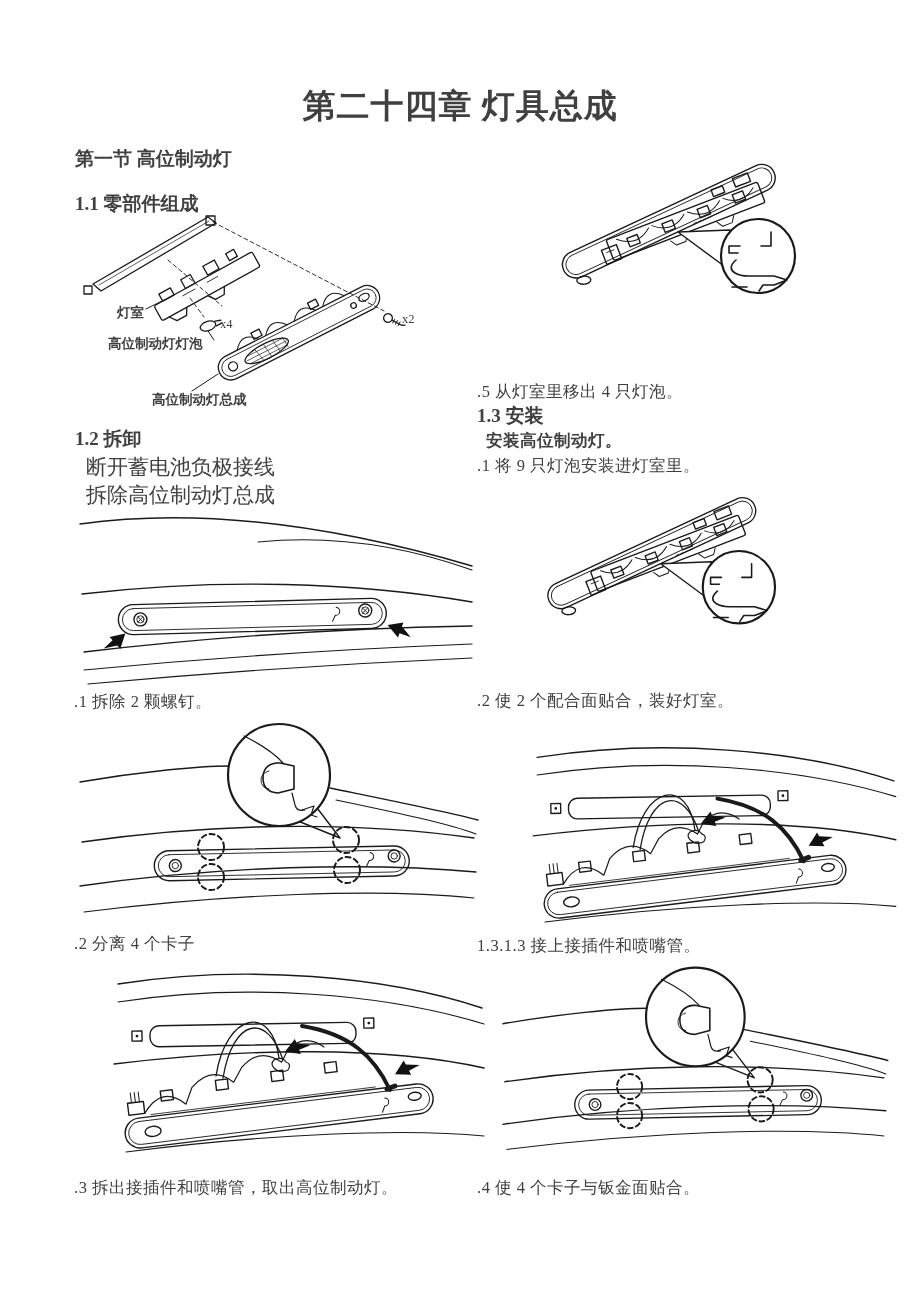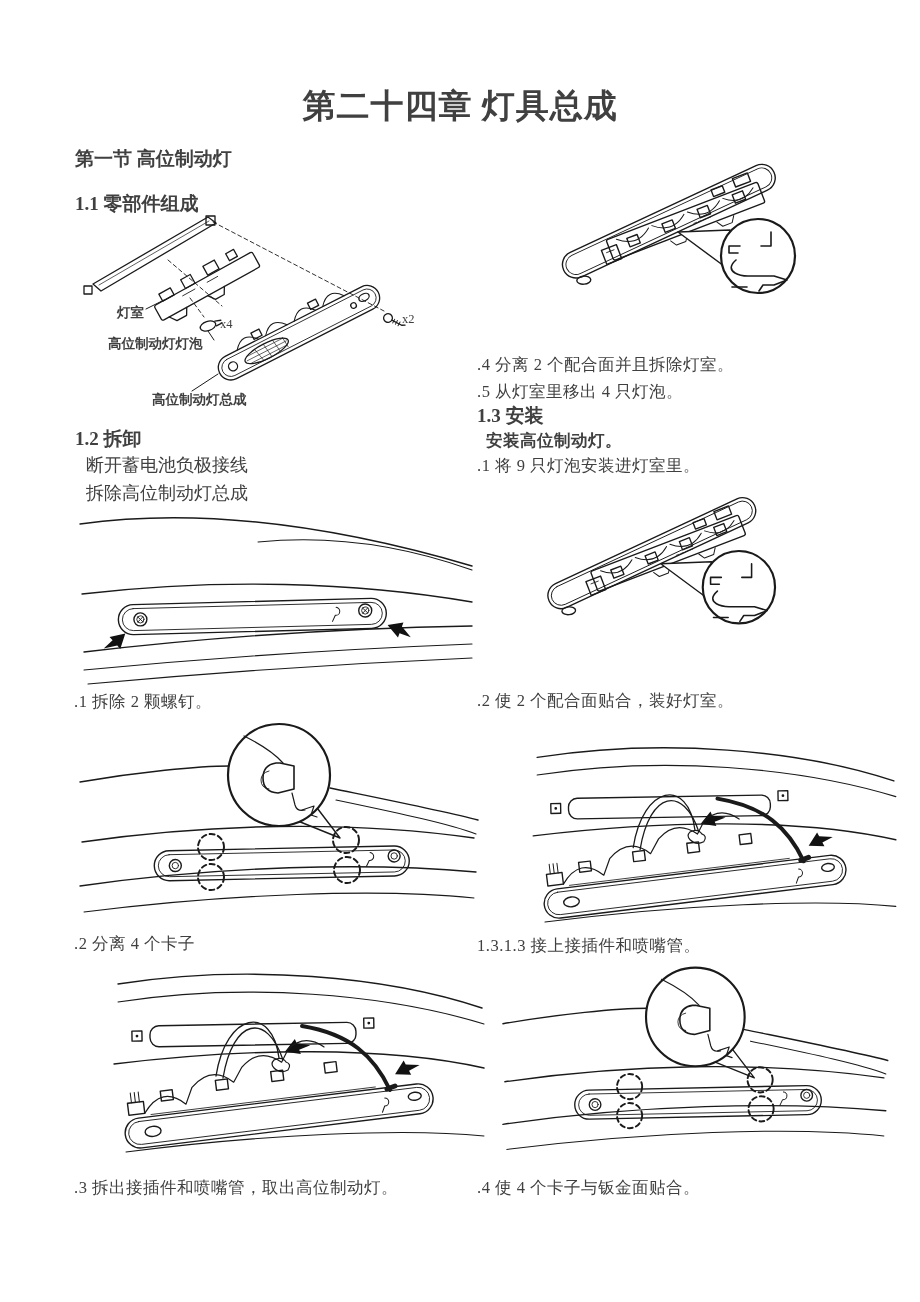--- a/index.html
+++ b/index.html
@@ -9,21 +9,21 @@
     font-family:"Liberation Serif", serif;
   }
   .abs { position:absolute; white-space:nowrap; }
   .title {
     left:0; right:0; top:84px; text-align:center;
     font-size:33px; font-weight:bold; letter-spacing:1px;
     font-family:"Liberation Serif", serif;
   }
   .h-section { font-size:19px; font-weight:bold; }
   .h-sub { font-size:19px; font-weight:bold; }
-  .body-line { font-size:18px; }
+  .body-line { font-size:21px; }
   .step { font-size:16.5px; letter-spacing:0.5px; }
   .step.bold { font-weight:bold; }
   .fig svg { width:100%; height:100%; display:block; }
   .lbl { position:absolute; font-weight:bold; font-size:13.5px; white-space:nowrap; }
   .qty { position:absolute; font-weight:normal; font-size:12.5px; white-space:nowrap; }
 </style>
 </head>
 <body>
 
 <div class="page">
@@ -218,21 +218,20 @@
   </g>
   <polygon points="160,98 212,96 206,132" fill="#ffffff"></polygon>
   <circle cx="240" cy="122" r="37" fill="#ffffff" stroke-width="2.2"></circle>
   <path d="M253,98 v14 h-10" stroke-width="1.6"></path>
   <path d="M222,112 h-11 v7 h9" stroke-width="1.6"></path>
   <path d="M218,126 q-9,8 -1,13 q5,3 13,3 h26 l13,4 -13,5 h-11 l-4,6" stroke-width="1.6"></path>
   <path d="M229,153 h-15" stroke-width="1.6"></path>
 </g>
 </svg>
 </div>
-  <div class="abs step" style="left:477px; top:354px;">.4 分离 2 个配合面并且拆除灯室。</div>
   <div class="abs step" style="left:477px; top:381px;">.5 从灯室里移出 4 只灯泡。</div>
 
   <div class="abs h-sub" style="left:477px; top:403px;">1.3 安装</div>
   <div class="abs step bold" style="left:486px; top:430px;">安装高位制动灯。</div>
   <div class="abs step" style="left:477px; top:455px;">.1 将 9 只灯泡安装进灯室里。</div>
 
   <div class="abs fig" style="left:500px; top:468px; width:385px; height:210px;">
 <svg viewBox="0 0 385 215">
 <g fill="none" stroke="#1a1a1a" stroke-width="1.4" stroke-linecap="round" stroke-linejoin="round">
   <g transform="translate(40,124) rotate(-25)">

